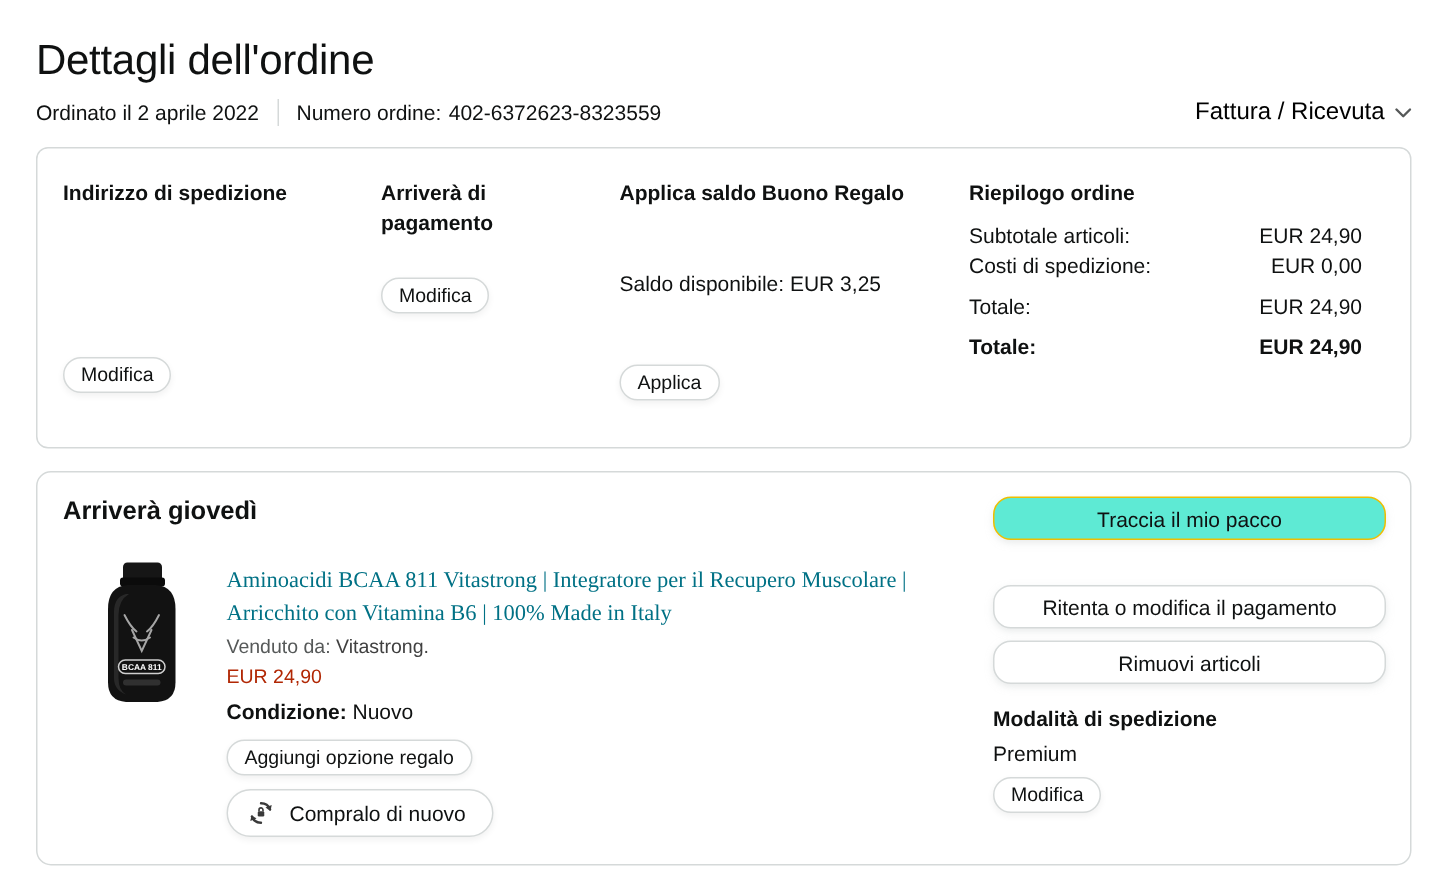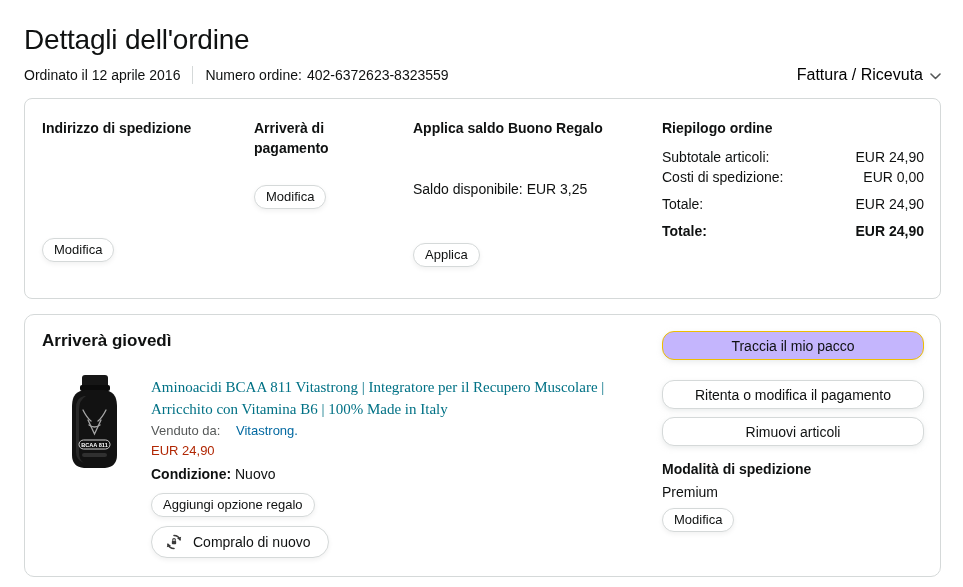--- a/index.html
+++ b/index.html
@@ -40,21 +40,21 @@
 
   
   .card {
     border: 1px solid #D5D9D9;
     border-radius: 8px;
     background: #fff;
   }
   .card-summary {
     margin-top: 14px;
     height: 201px;
-    padding: 19px 16px 18px 17px;
+    padding: 19px 32px 18px 17px;
     display: flex;
   }
   .col-title { font-size: 14px; font-weight: 700; line-height: 20px; }
   .col-address { width: 212px; display: flex; flex-direction: column; }
   .col-payment { width: 159px; display: flex; flex-direction: column; align-items: flex-start; }
   .col-payment .col-title { max-width: 110px; }
   .col-gift { flex: 1; display: flex; flex-direction: column; align-items: flex-start; gap: 36px; }
   .col-order-summary { width: 262px; }
   .gift-balance { margin-top: 7px; font-size: 14px; }
   .summary-row { display: flex; justify-content: space-between; font-size: 14px; line-height: 20px; }
@@ -98,21 +98,21 @@
     display: block;
     color: #007185;
     font-size: 15px;
     line-height: 22px;
     max-width: 520px;
     text-decoration: none;
     cursor: pointer;
     font-family: Liberation Serif, serif;
   }
   .sold-by { margin-top: 3px; font-size: 13px; color: #565959; }
-  .seller-link { color: #0369a1; cursor: pointer; text-decoration: none; margin-left: 12px; }
+  .seller-link { color: #404040; cursor: pointer; text-decoration: none; }
   .price { margin-top: 5px; font-size: 13px; color: #B12704; }
   .condition { margin-top: 8px; font-size: 14px; }
   .condition b { font-weight: 700; }
   .gift-option-btn { margin-top: 11px; }
   .buy-again-btn {
     margin-top: 9px;
     display: inline-flex;
     align-items: center;
     gap: 9px;
     background: #fff;
@@ -133,39 +133,39 @@
     border: 1px solid #D5D9D9;
     border-radius: 12px;
     background: #fff;
     font-size: 14px;
     color: #0F1111;
     font-family: inherit;
     cursor: pointer;
     box-shadow: 0 2px 5px rgba(213,217,217,0.5);
   }
   .action-btn.primary {
-    background: #c4b5fd;
+    background: #5eead4;
     border-color: #EEBE00;
-    margin-bottom: 12px;
+    margin-bottom: 22px;
   }
   .action-btn + .action-btn { margin-top: 8px; }
   .shipping-method-title { margin-top: 15px; font-size: 14px; font-weight: 700; }
   .shipping-method-value { margin-top: 7px; font-size: 14px; }
   .shipment-right .pill-btn { margin-top: 8px; align-self: flex-start; }
 </style>
 </head>
 <body>
 
 <div class="page">
 
   <h1 class="page-title">Dettagli dell'ordine</h1>
 
   <div class="subheader">
     <div class="subheader-left">
-      <span>Ordinato il 12 aprile 2016</span>
+      <span>Ordinato il 2 aprile 2022</span>
       <div class="vsep"></div>
       <span class="order-number-group">
         <span>Numero ordine:</span>
         <span>402-6372623-8323559</span>
       </span>
     </div>
     <a class="invoice-link">
       <span>Fattura / Ricevuta</span>
       <span>
         <svg width="11" height="7" viewBox="0 0 11 7">

